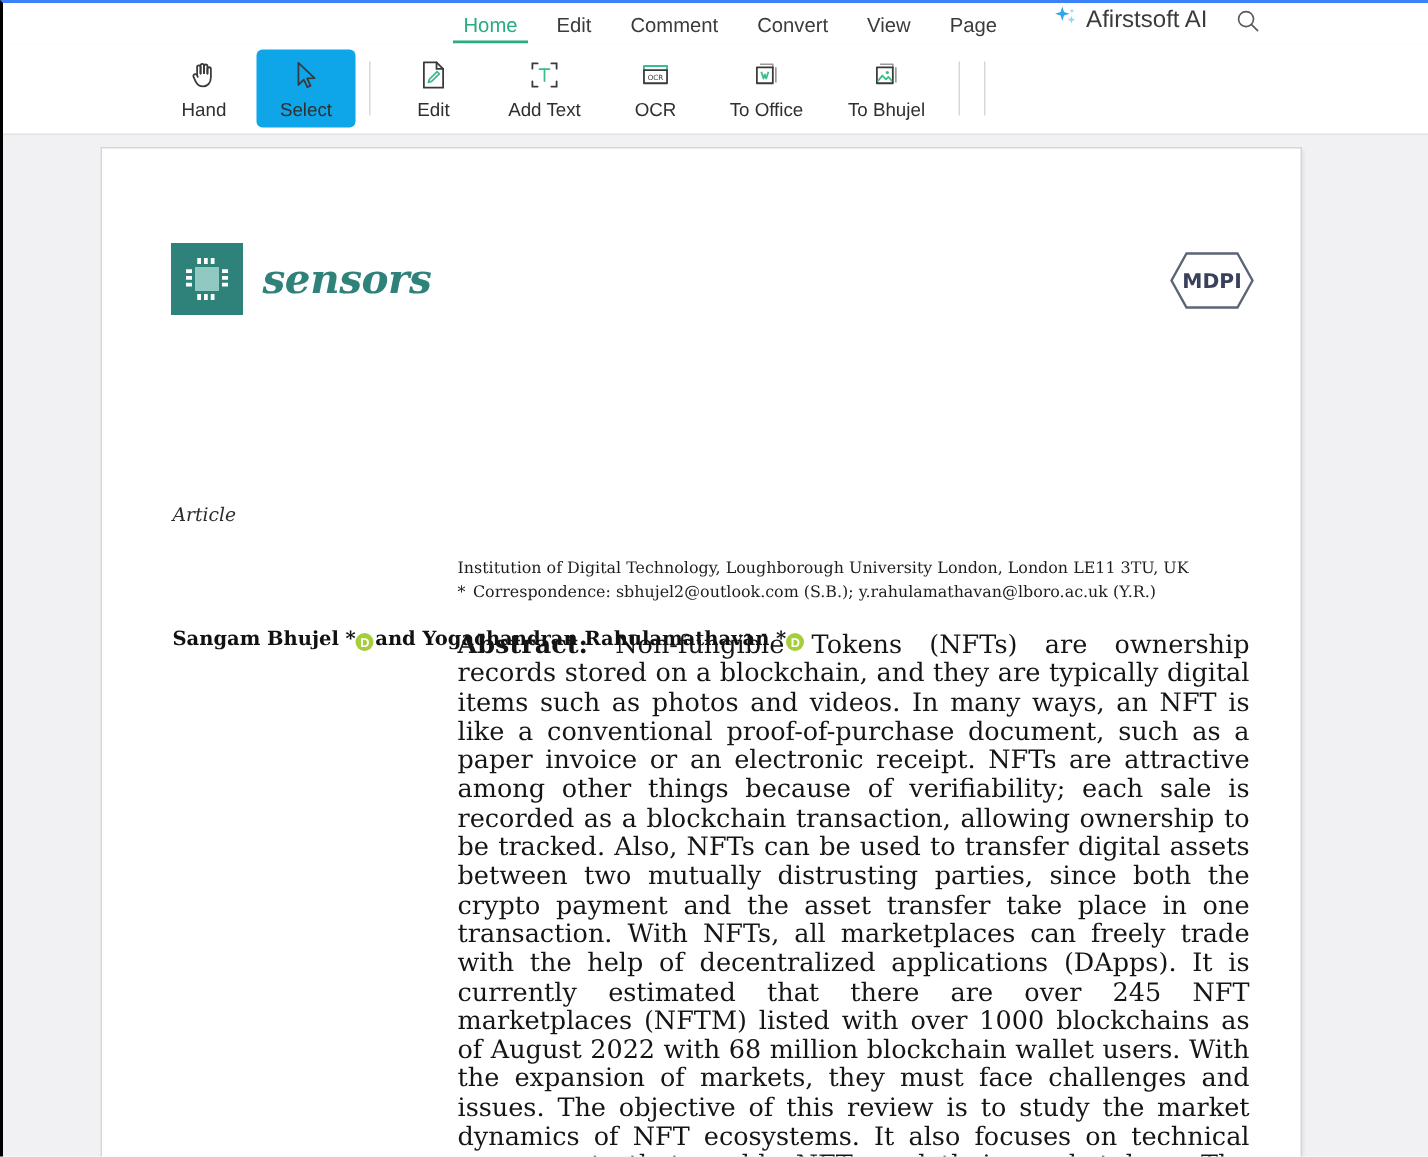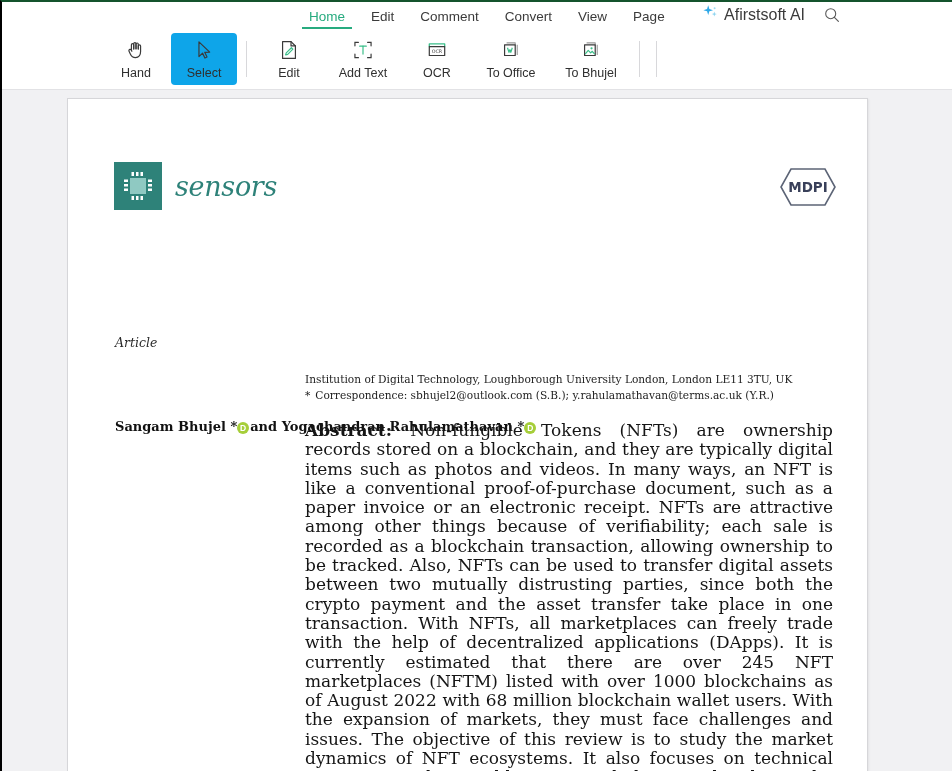--- a/index.html
+++ b/index.html
@@ -15,21 +15,21 @@
     position: relative;
   }
 
   
   .app {
     width: 952px;
     height: 771px;
     position: relative;
     background: #f1f1f3;
     box-sizing: border-box;
-    border-top: 2px solid #14532d;
+    border-top: 2px solid #3b82f6;
     border-left: 2px solid #000;
   }
 
   
   .menubar {
     height: 27px;
     background: #ffffff;
     display: flex;
     align-items: flex-end;
     position: relative;
@@ -172,21 +172,21 @@
   }
   .chip {
     width: 48px;
     height: 48px;
     background: #2e8279;
     position: relative;
   }
   .jrn-name {
     font-family: "DejaVu Serif", serif;
     font-style: italic;
-    font-weight: 400;
+    font-weight: 700;
     font-size: 27px;
     color: #2e8279;
     letter-spacing: -0.3px;
   }
   .mdpi {
     position: absolute;
     right: 0;
     top: 3px;
   }
 
@@ -434,21 +434,21 @@
       <div class="doc-authors">
         <span>Sangam Bhujel *</span>
           <span class="orcid">D</span>
           <span> and Yogachandran Rahulamathavan *</span>
           <span class="orcid">D</span>
       </div>
 
       <div class="body-col">
         <div class="affil">
           <div>Institution of Digital Technology, Loughborough University London, London LE11 3TU, UK</div>
-          <div><span class="corr-star">*</span><span>Correspondence: sbhujel2@outlook.com (S.B.); y.rahulamathavan@terms.ac.uk (Y.R.)</span></div>
+          <div><span class="corr-star">*</span><span>Correspondence: sbhujel2@outlook.com (S.B.); y.rahulamathavan@lboro.ac.uk (Y.R.)</span></div>
         </div>
 
         <div class="abstract"><b>Abstract:</b><span> Non-fungible Tokens (NFTs) are ownership records stored on a blockchain, and they are typically digital items such as photos and videos. In many ways, an NFT is like a conventional proof-of-purchase document, such as a paper invoice or an electronic receipt. NFTs are attractive among other things because of verifiability; each sale is recorded as a blockchain transaction, allowing ownership to be tracked. Also, NFTs can be used to transfer digital assets between two mutually distrusting parties, since both the crypto payment and the asset transfer take place in one transaction. With NFTs, all marketplaces can freely trade with the help of decentralized applications (DApps). It is currently estimated that there are over 245 NFT marketplaces (NFTM) listed with over 1000 blockchains as of August 2022 with 68 million blockchain wallet users. With the expansion of markets, they must face challenges and issues. The objective of this review is to study the market dynamics of NFT ecosystems. It also focuses on technical components that enable NFTs and their marketplace. The review provides a deeper understanding of its components, how they are related, and why they are important. The paper analyses the challenges faced by NFTs and marketplaces in terms of security, transparency, scalability, and the consequences leading to these issues and how they will address them, as well as future opportunities.</span></div>
 
       </div>
 
     </div>
   </div>
 </div>
 

